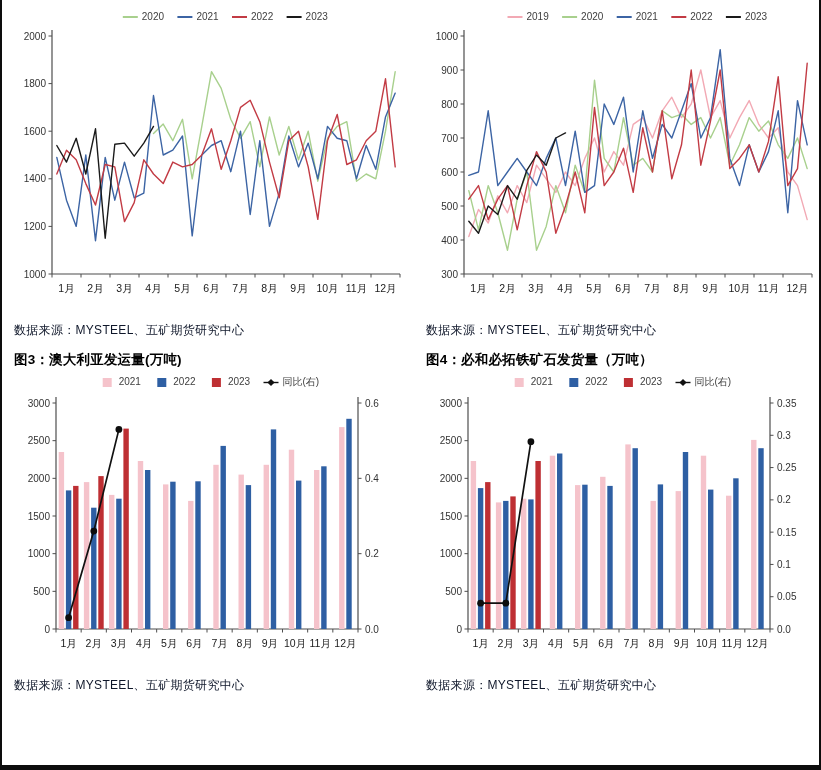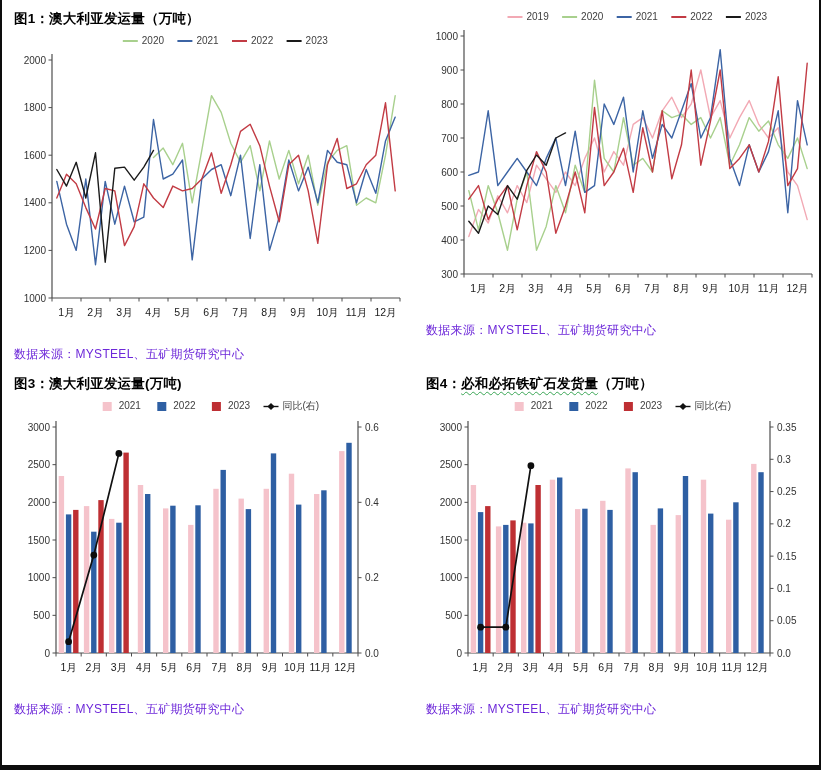--- a/index.html
+++ b/index.html
@@ -12,38 +12,35 @@
   .grid{
     display:grid;grid-template-columns:1fr 1fr;column-gap:16px;row-gap:2px;
     padding:6px 6px 0 10px;
   }
   .panel{display:flex;flex-direction:column;}
   .panel-title{
     margin:4px 0 2px 2px;font-size:13.5px;font-weight:bold;color:#000;
     letter-spacing:.2px;
   }
   .wavy{
-    text-decoration:underline;text-decoration-style:wavy;
+    text-decoration-style:wavy;
     text-decoration-color:#3aa655;text-decoration-thickness:1px;text-underline-offset:3px;
   }
   svg.chart{display:block;}
   svg text{font-family:"Liberation Sans","DejaVu Sans",sans-serif;}
   .source{
-    font-size:12px;color:#6d28d9;margin:4px 0 6px 2px;letter-spacing:.3px;
+    font-size:12px;color:#0f172a;margin:4px 0 6px 2px;letter-spacing:.3px;
   }
 </style>
 </head>
 <body>
 
 <div class="grid">
 
   <section class="panel">
-    <h3 class="panel-title">
-      <span>图1：澳大利亚发运量（万吨）</span>
-    </h3>
     <svg class="chart" width="396" height="312" viewBox="0 0 396 312">
         <g>
           <line x1="110.8" y1="11" x2="125.8" y2="11" stroke="#A8D08D" stroke-width="2"></line>
           <text x="129.8" y="14" font-size="10" fill="#404040">2020</text>
         </g>
         <g>
           <line x1="165.4" y1="11" x2="180.4" y2="11" stroke="#3C64A4" stroke-width="2"></line>
           <text x="184.4" y="14" font-size="10" fill="#404040">2021</text>
         </g>
         <g>

